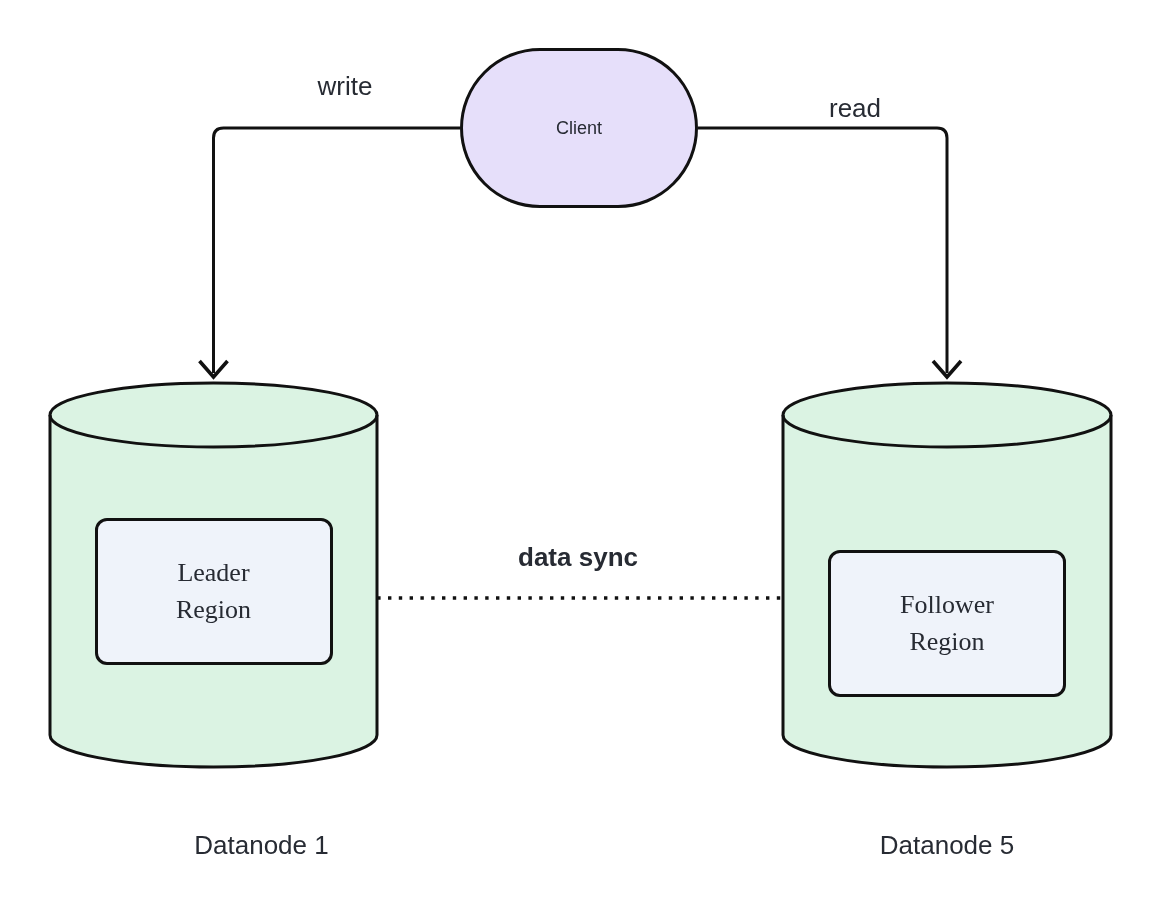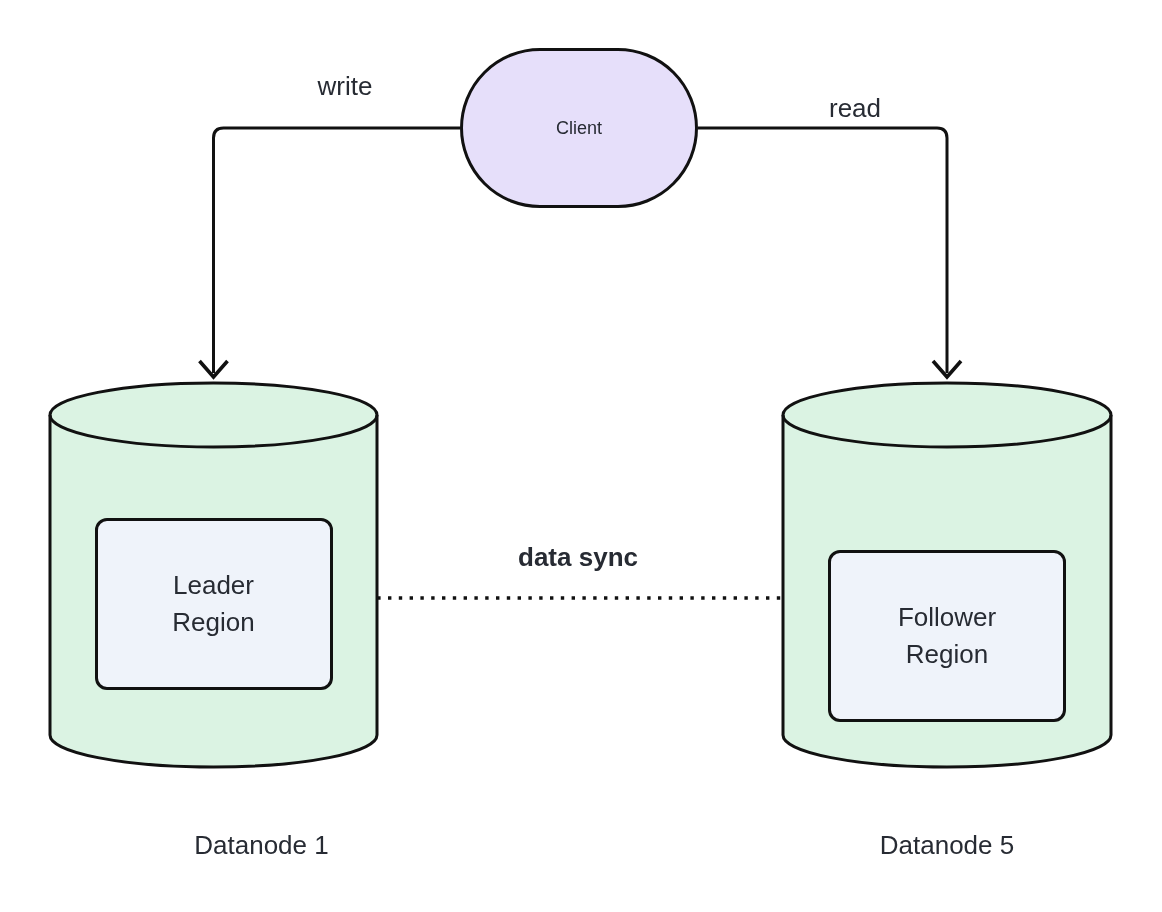--- a/index.html
+++ b/index.html
@@ -36,27 +36,28 @@
     left: 460px; top: 48px;
     width: 238px; height: 160px;
     background: var(--client-fill);
     border: 3px solid var(--line);
     border-radius: 80px;
     display: flex; align-items: center; justify-content: center;
     font-size: 18px;
   }
   .region-box {
     position: absolute;
-    width: 238px; height: 172px;
+    width: 238px; height: 147px;
     background: var(--region-fill);
     border: 3px solid var(--line);
     border-radius: 12px;
     display: flex; align-items: center; justify-content: center;
     font-size: 26px;
     text-align: center;
+    font-family: Liberation Serif, serif;
   }
   .region-box span { white-space: pre-line; line-height: 1.42; }
   .edge-label {
     position: absolute;
     transform: translate(-50%, -50%);
     font-size: 26px;
     background: var(--background);
     padding: 0 4px;
     white-space: nowrap;
   }

